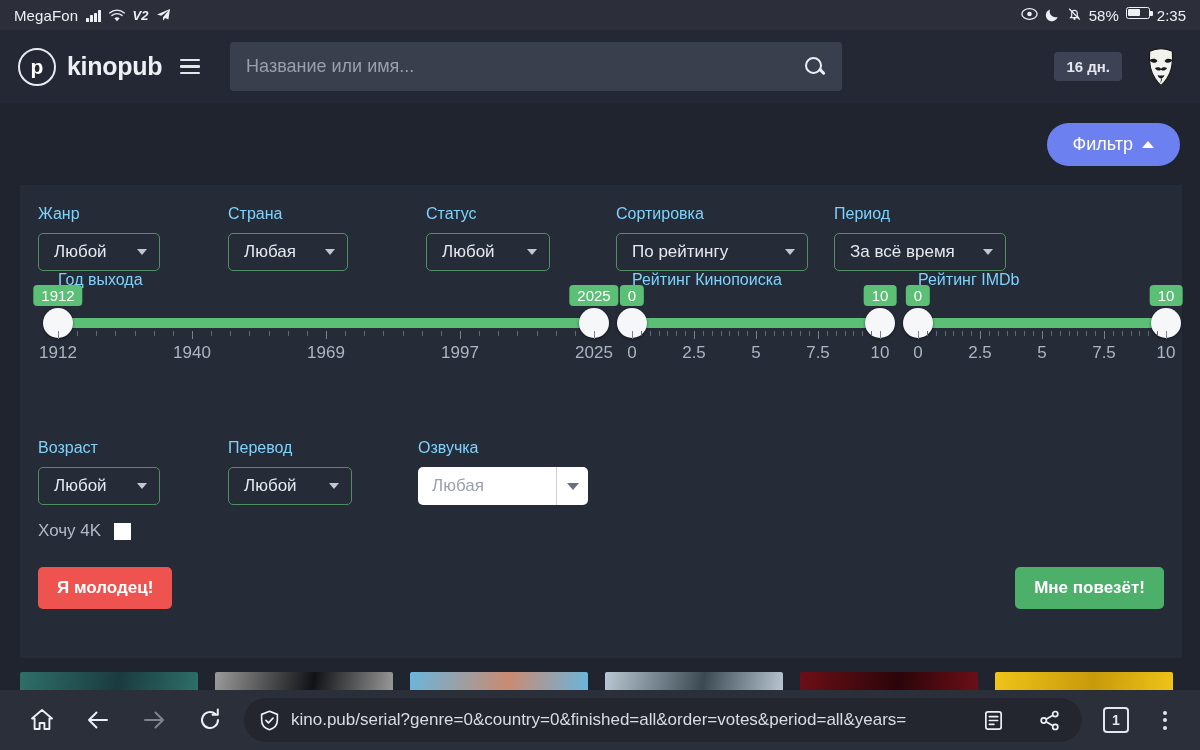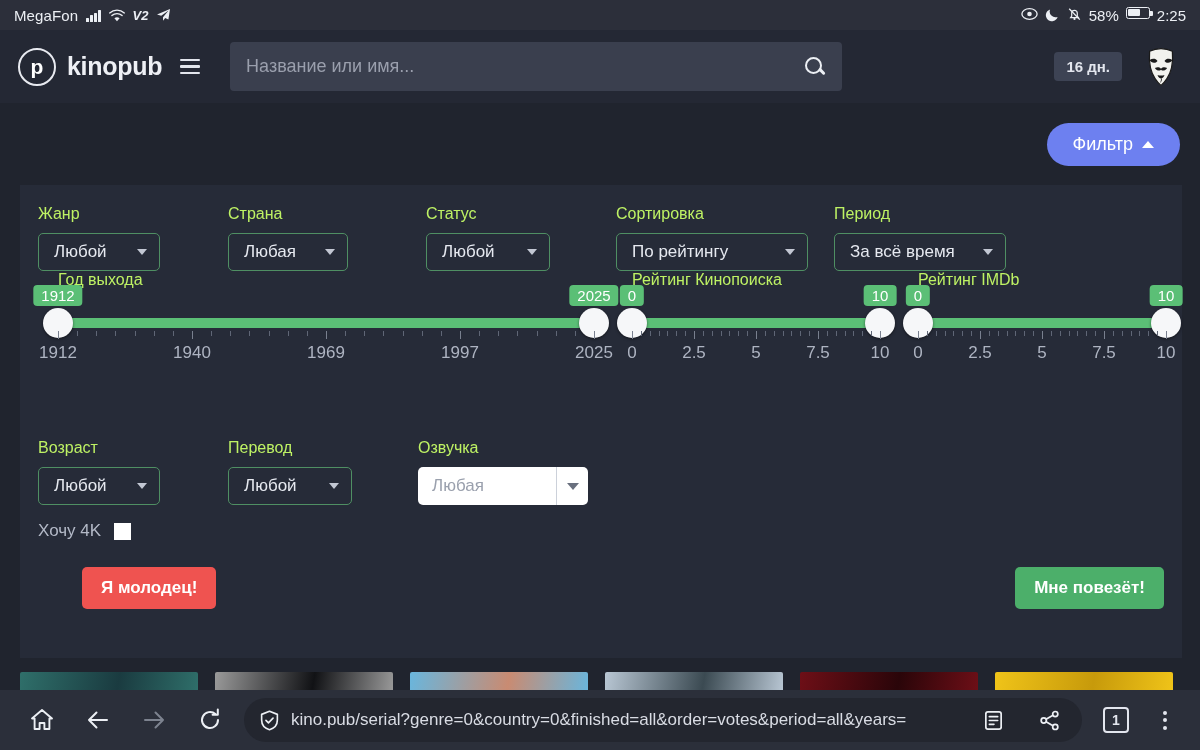--- a/index.html
+++ b/index.html
@@ -82,21 +82,21 @@
   }
   .caret-up { width: 0; height: 0; border-left: 6px solid transparent; border-right: 6px solid transparent; border-bottom: 7px solid #fff; }
 
   
   .filter-panel {
     position: absolute; top: 185px; left: 20px; width: 1162px; height: 473px;
     background: #262b38;
   }
   .frow { display: flex; padding: 0 18px; }
   .fgroup { display: flex; flex-direction: column; }
-  .flabel { color: #bef264; font-size: 16px; margin-bottom: 10px; }
+  .flabel { color: #7dd3fc; font-size: 16px; margin-bottom: 10px; }
   .fselect {
     border: 1px solid #4f8f63; border-radius: 5px; background: transparent;
     color: #e6e9f0; font-size: 17px; height: 38px;
     display: flex; align-items: center; justify-content: space-between;
     padding: 0 12px 0 15px; cursor: pointer; gap: 14px;
   }
   .caret-down { width: 0; height: 0; border-left: 5.5px solid transparent; border-right: 5.5px solid transparent; border-top: 6.5px solid #c2c7d3; }
 
   
   .slider-block { position: relative; }
@@ -127,21 +127,21 @@
 
   
   .checkrow { display: flex; align-items: center; gap: 13px; padding: 0 18px; }
   .checkrow .lbl { color: #b3b9c7; font-size: 17px; }
   .checkbox { width: 17px; height: 17px; background: #fff; border: 1px solid #fff; cursor: pointer; }
 
   .btn {
     border: none; border-radius: 5px; color: #fff; font-size: 17px;
     padding: 11px 19px; cursor: pointer; font-family: "Liberation Sans", sans-serif; font-weight: bold;
   }
-  .btn-red { background: #ef5350; margin-left: 44px; }
+  .btn-red { background: #ef5350; }
   .btn-green { background: #4caf6a; }
 
   
   .posters { position: absolute; top: 672px; left: 20px; width: 1162px; height: 24px; display: flex; gap: 17px; }
   .poster { width: 178px; height: 24px; border-radius: 2px 2px 0 0; }
 
   
   .browser-bar {
     position: absolute; bottom: 0; left: 0; width: 1200px; height: 60px;
     background: #2b2f3a; display: flex; align-items: center; padding: 0 14px; gap: 0;
@@ -197,21 +197,21 @@
       </svg>
       <svg width="15" height="15" viewBox="0 0 15 15">
         <path d="M3.6 10.6h7.8L10.3 9V6.2a2.8 2.8 0 0 0-5.6 0V9Z" fill="none" stroke="#eceff4" stroke-width="1.2"></path>
         <circle cx="7.5" cy="11.9" r="1.1" fill="#eceff4"></circle>
         <line x1="2.2" y1="1.8" x2="12.8" y2="12.6" stroke="#eceff4" stroke-width="1.3"></line>
       </svg>
       <span>58%</span>
       <span class="batt">
           <i></i>
         </span>
-      <span>2:25</span>
+      <span>2:35</span>
     </div>
   </div>
 
   <div class="site-header">
     <div class="brand">
       <span class="logo-circle">p</span>
       <span class="brand-name">kinopub</span>
     </div>
     <div class="burger">
         <span></span>

